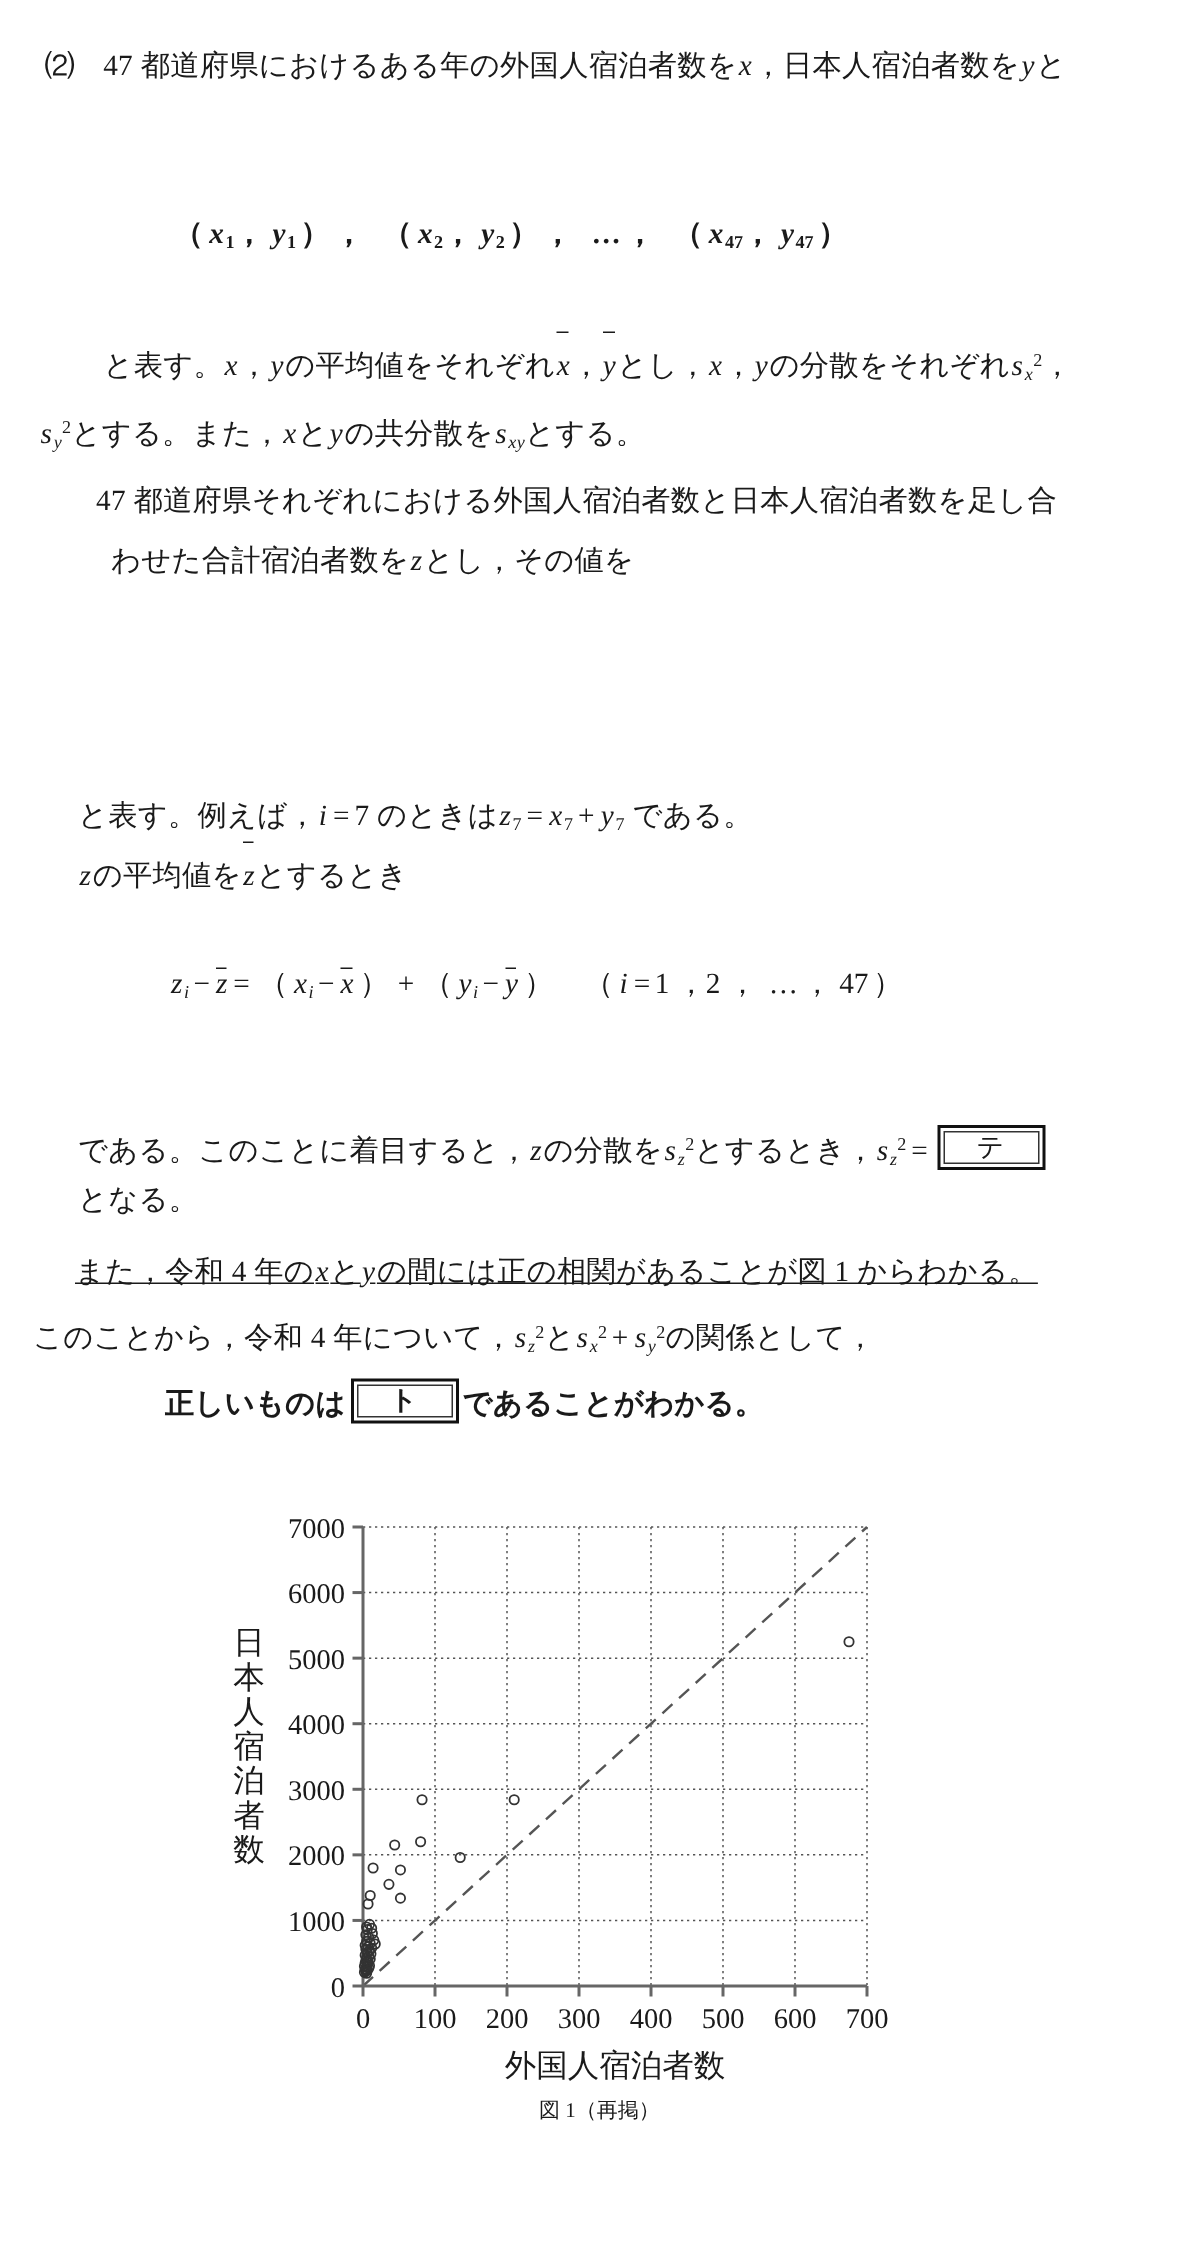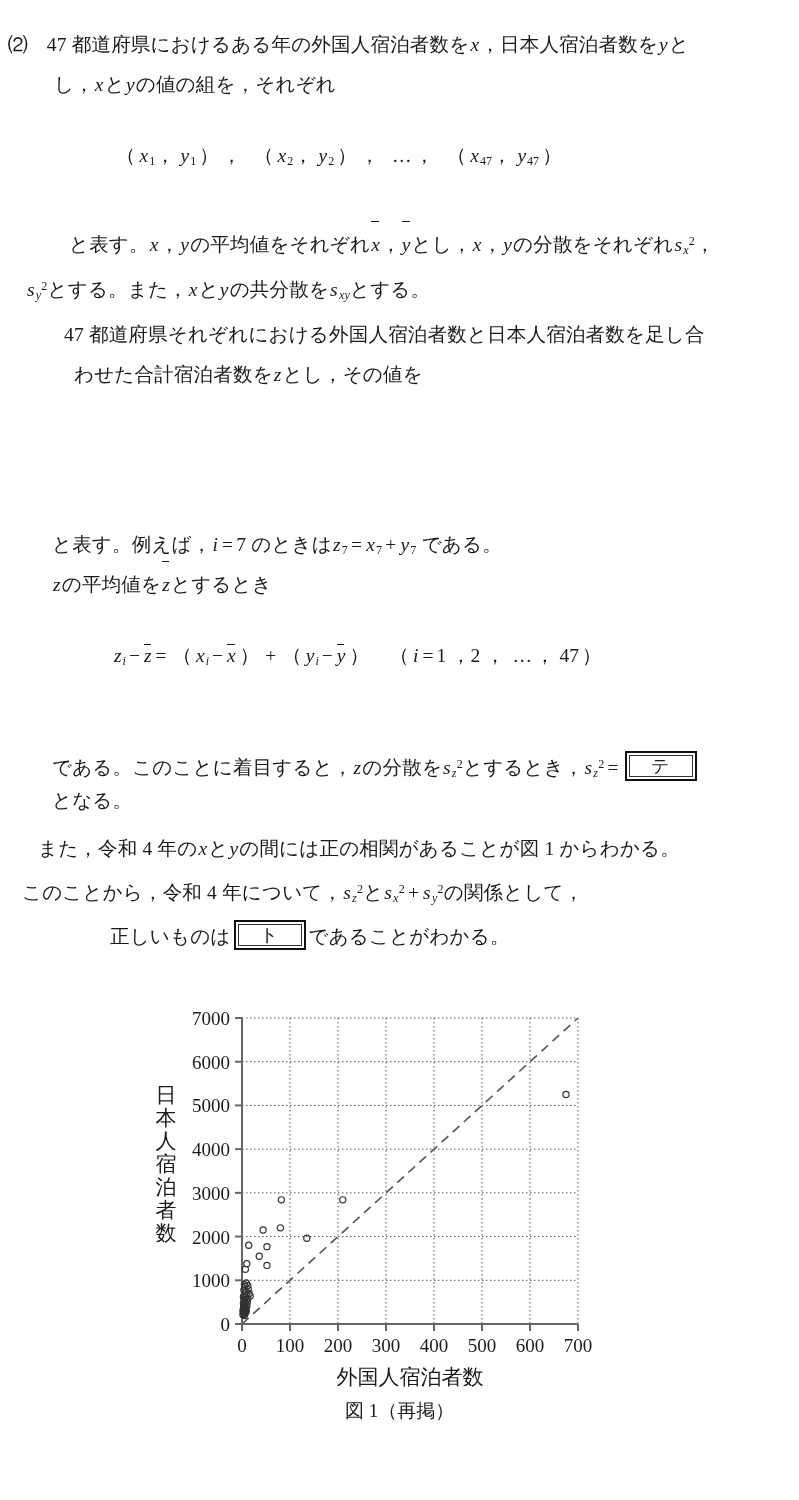--- a/index.html
+++ b/index.html
@@ -112,38 +112,35 @@
     height: 400px;
   }
   #figure svg { display: block; }
 
   .caption {
     position: absolute;
     top: 1398px;
     left: 0;
     width: 799px;
     text-align: center;
-    font-size: 19px;
+    font-size: 14px;
   }
 </style>
 </head>
 <body>
 
 <div class="page">
 
-  <div class="para jp" style="left:8px; top:22px;">
+  <div class="para jp" style="left:30px; top:22px;">
     <span>⑵</span>
     <span style="display:inline-block;width:14px"></span><span>47 都道府県におけるある年の外国人宿泊者数を</span><i class="v">x</i><span>，日本人宿泊者数を</span><i class="v">y</i><span>と</span>
   </div>
 
-  <div class="para jp" style="left:54px; top:62px;">
-    <span>し，</span><i class="v">x</i><span>と</span><i class="v">y</i><span>の値の組を，それぞれ</span>
-  </div>
-
-  <div class="mathline" style="left:113px; top:142px;">
+
+  <div class="mathline" style="left:113px; top:142px;font-weight:bold;">
     <span class="op">（</span><i class="v">x</i><sub class="num">1</sub><span class="comma">，</span>&nbsp;<i class="v">y</i><sub class="num">1</sub><span class="op">）</span><span class="comma">，</span>&nbsp;&nbsp;<span class="op">（</span><i class="v">x</i><sub class="num">2</sub><span class="comma">，</span>&nbsp;<i class="v">y</i><sub class="num">2</sub><span class="op">）</span><span class="comma">，</span>&nbsp;&nbsp;<span class="op">…</span><span class="comma">，</span>&nbsp;&nbsp;<span class="op">（</span><i class="v">x</i><sub class="num">47</sub><span class="comma">，</span>&nbsp;<i class="v">y</i><sub class="num">47</sub><span class="op">）</span>
   </div>
 
   <div class="para jp" style="left:52px; top:222px;margin-left:17px;">
     <span>と表す。</span><i class="v">x</i><span>，</span><i class="v">y</i><span>の平均値をそれぞれ</span><span class="ovl">x</span><span>，</span><span class="ovl">y</span><span>とし，</span><i class="v">x</i><span>，</span><i class="v">y</i><span>の分散をそれぞれ</span><i class="v">s</i><sub>x</sub><sup class="n">2</sup><span class="comma">，</span>
   </div>
 
   <div class="para jp" style="left:26px; top:267px;">
     <i class="v">s</i><sub>y</sub><sup class="n">2</sup><span>とする。また，</span><i class="v">x</i><span>と</span><i class="v">y</i><span>の共分散を</span><i class="v">s</i><sub>xy</sub><span>とする。</span>
   </div>
@@ -166,29 +163,29 @@
   <div class="mathline" style="left:113px; top:642px;">
     <i class="v">z</i><sub>i</sub><span class="op">−</span><span class="ovl">z</span><span class="op">=</span><span class="op">（</span><i class="v">x</i><sub>i</sub><span class="op">−</span><span class="ovl">x</span><span class="op">）</span><span class="op">+</span><span class="op">（</span><i class="v">y</i><sub>i</sub><span class="op">−</span><span class="ovl">y</span><span class="op">）</span>&nbsp;&nbsp;&nbsp;<span class="op">（</span><i class="v">i</i><span class="op">=</span><span class="num">1 ，2 ，</span>&nbsp;<span class="op">…</span><span class="num">，</span>&nbsp;<span class="num">47</span><span class="op">）</span>
   </div>
 
   <div class="para jp" style="left:52px; top:745px;">
     <span>である。このことに着目すると，</span><i class="v">z</i><span>の分散を</span><i class="v">s</i><sub>z</sub><sup class="n">2</sup><span>とするとき，</span><i class="v">s</i><sub>z</sub><sup class="n">2</sup><span class="op">=</span><span class="ansbox"><span>テ</span></span>
   </div>
 
   <div class="para jp" style="left:52px; top:778px;">となる。</div>
 
-  <div class="para jp" style="left:38px; top:826px;">
+  <div class="para jp" style="left:50px; top:826px;text-decoration:underline;">
     <span>また，令和 4 年の</span><i class="v">x</i><span>と</span><i class="v">y</i><span>の間には正の相関があることが図 1 からわかる。</span>
   </div>
 
   <div class="para jp" style="left:22px; top:870px;">
     <span>このことから，令和 4 年について，</span><i class="v">s</i><sub>z</sub><sup class="n">2</sup><span>と</span><i class="v">s</i><sub>x</sub><sup class="n">2</sup><span class="op">+</span><i class="v">s</i><sub>y</sub><sup class="n">2</sup><span>の関係として，</span>
   </div>
 
-  <div class="para jp" style="left:110px; top:914px;">
+  <div class="para jp" style="left:110px; top:914px;font-weight:bold;">
     <span>正しいものは</span><span class="ansbox"><span>ト</span></span><span>であることがわかる。</span>
   </div>
 
   <div id="figure">
     <svg id="chart-svg" width="460" height="400" viewBox="0 0 460 400">
         <line x1="150" y1="18" x2="150" y2="324" stroke="#555" stroke-width="1" stroke-dasharray="1.5,2.5"></line>
         <line x1="198" y1="18" x2="198" y2="324" stroke="#555" stroke-width="1" stroke-dasharray="1.5,2.5"></line>
         <line x1="246" y1="18" x2="246" y2="324" stroke="#555" stroke-width="1" stroke-dasharray="1.5,2.5"></line>
         <line x1="294" y1="18" x2="294" y2="324" stroke="#555" stroke-width="1" stroke-dasharray="1.5,2.5"></line>
         <line x1="342" y1="18" x2="342" y2="324" stroke="#555" stroke-width="1" stroke-dasharray="1.5,2.5"></line>

